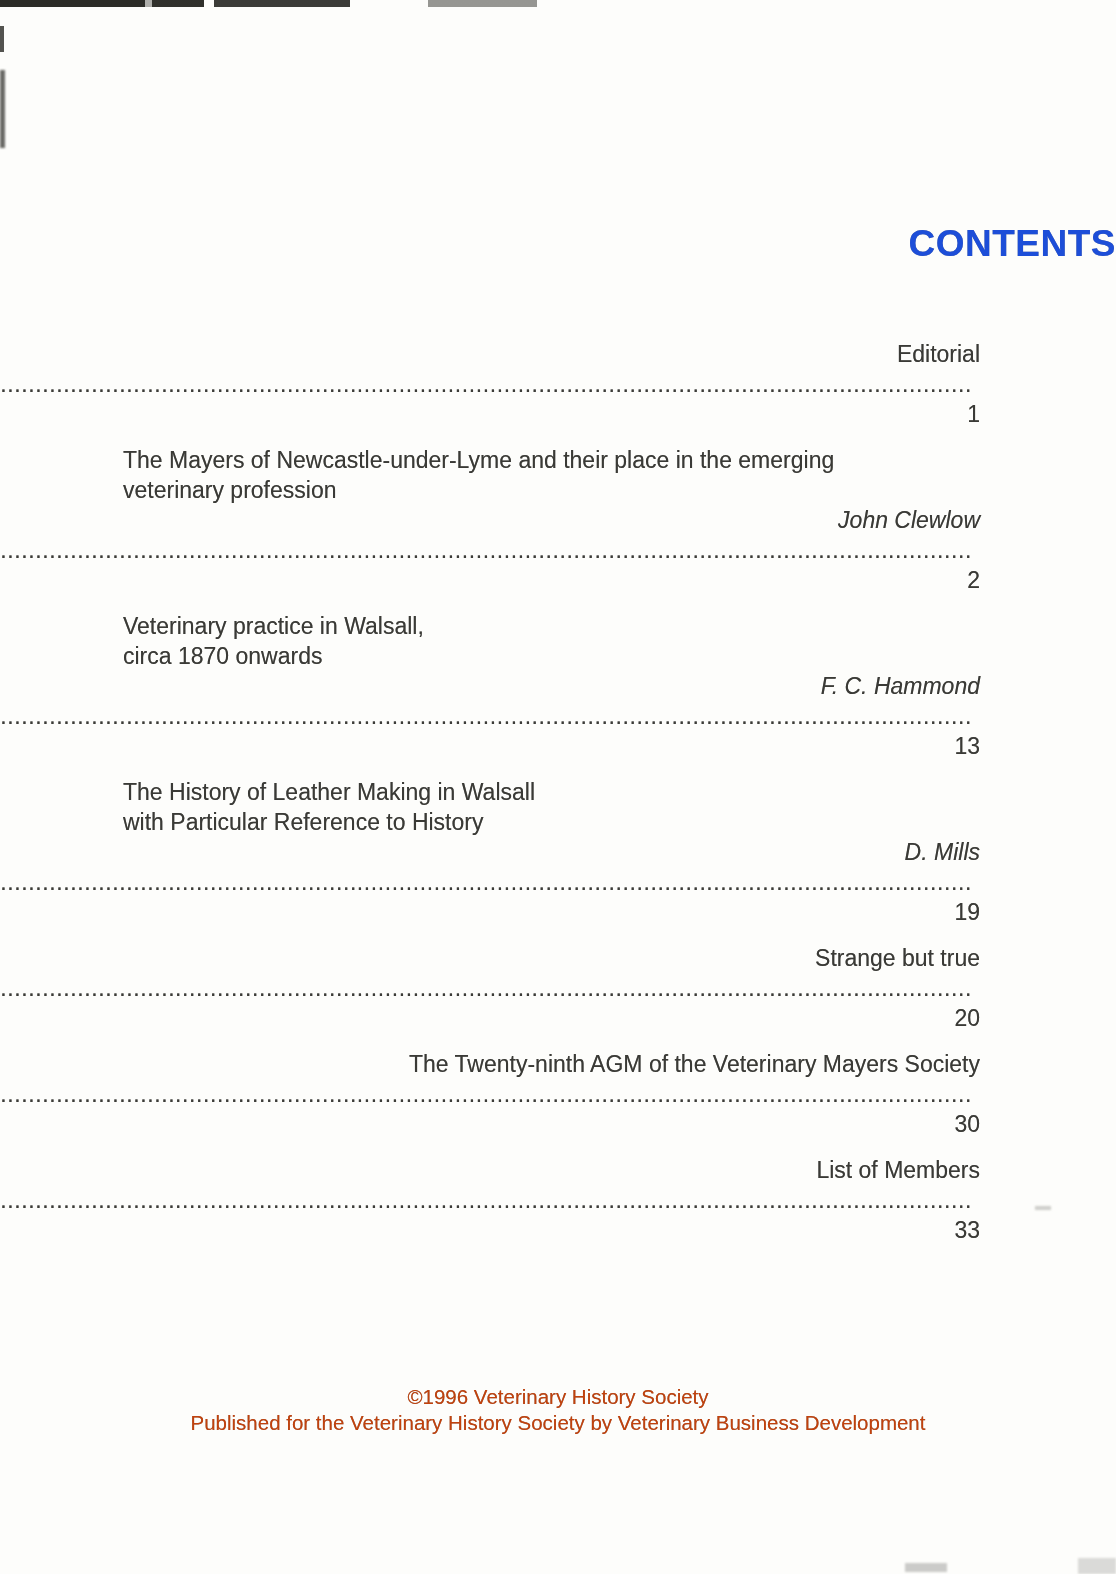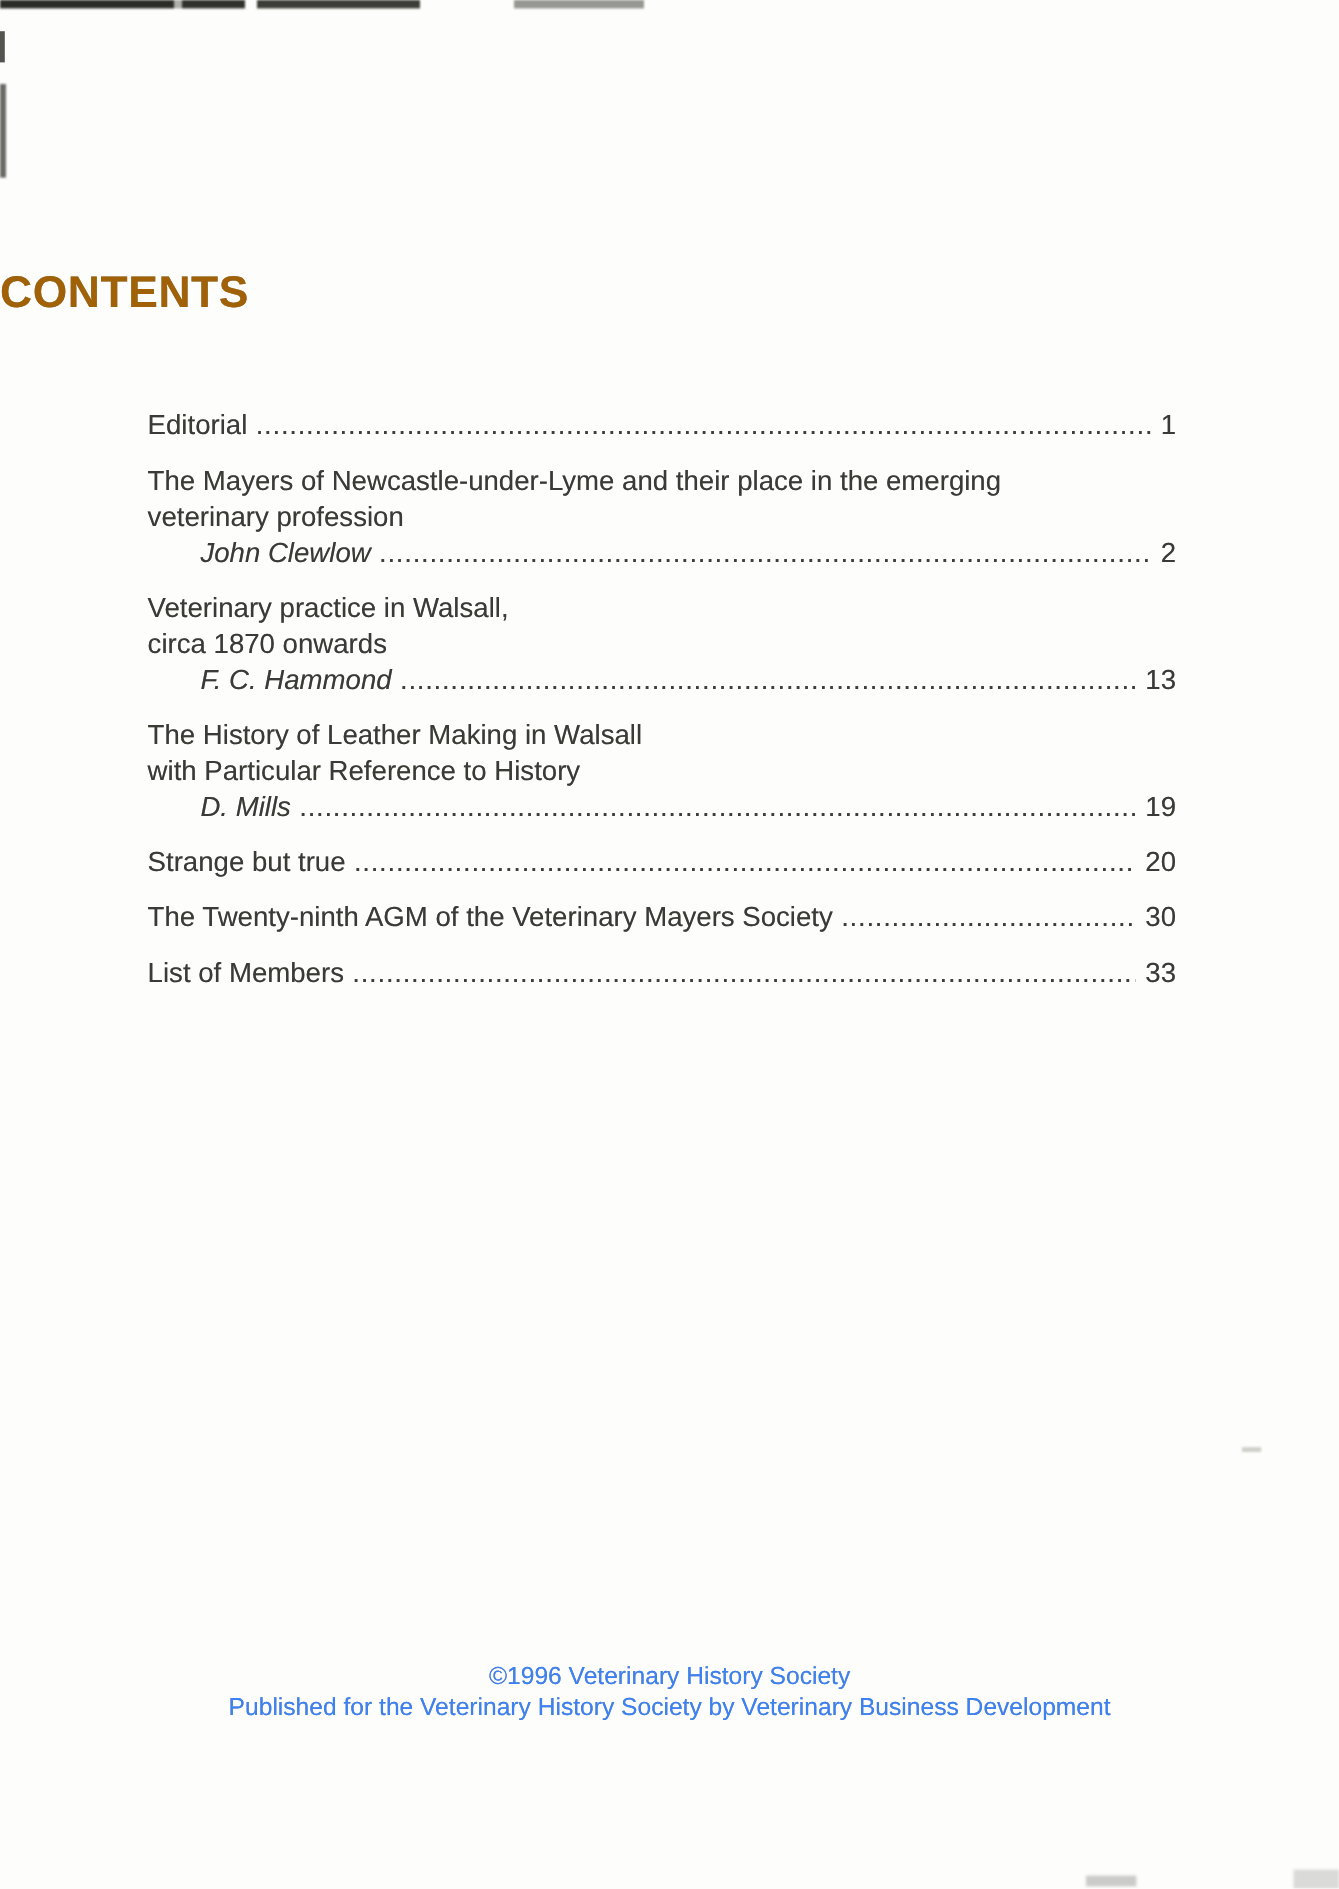--- a/index.html
+++ b/index.html
@@ -37,36 +37,36 @@
   .artifact-dash   { top: 1206px; left: 1035px; width: 16px; height: 4px; background: rgba(150,150,145,0.45); filter: blur(1px); }
   .artifact-bot-a  { top: 1563px; left: 905px; width: 42px; height: 9px; background: rgba(90,90,85,0.3); filter: blur(1.2px); }
   .artifact-bot-b  { top: 1558px; left: 1078px; width: 38px; height: 16px; background: rgba(130,130,125,0.28); filter: blur(1.2px); }
 
   
   .doc-title {
     margin: 0;
     padding-top: 222px;
     height: 44px;
     line-height: 44px;
-    text-align: left;
+    text-align: right;
     font-size: 37px;
     font-weight: bold;
     letter-spacing: 0.5px;
-    color: #a16207;
+    color: #1d4ed8;
   }
 
   
   .toc {
     margin: 73px 136px 0 123px;
     font-size: 23px;
     line-height: 30px;
   }
   .toc-entry { margin-bottom: 16px; }
   .toc-line { white-space: nowrap; }
-  .toc-row { display: flex; align-items: flex-end; }
+  .toc-row { display: flex; align-items: flex-end; flex-direction: column; }
   .entry-title, .entry-author, .page-num { white-space: nowrap; }
   .entry-author { font-style: italic; margin-left: 44px; }
   .leader {
     flex: 1 1 auto;
     min-width: 0;
     overflow: hidden;
     white-space: nowrap;
     margin: 0 8px 0 7px;
     letter-spacing: 0.6px;
     color: #3c3c38;
@@ -76,21 +76,21 @@
   }
 
   
   .footer {
     position: absolute;
     left: 0; right: 0;
     top: 1384px;
     text-align: center;
     font-size: 20.5px;
     line-height: 26px;
-    color: #3b82f6;
+    color: #c2410c;
   }
 </style>
 </head>
 <body>
 
 <div class="page">
 
   <div class="artifact artifact-top"></div>
   <div class="artifact artifact-left-a"></div>
   <div class="artifact artifact-left-b"></div>

